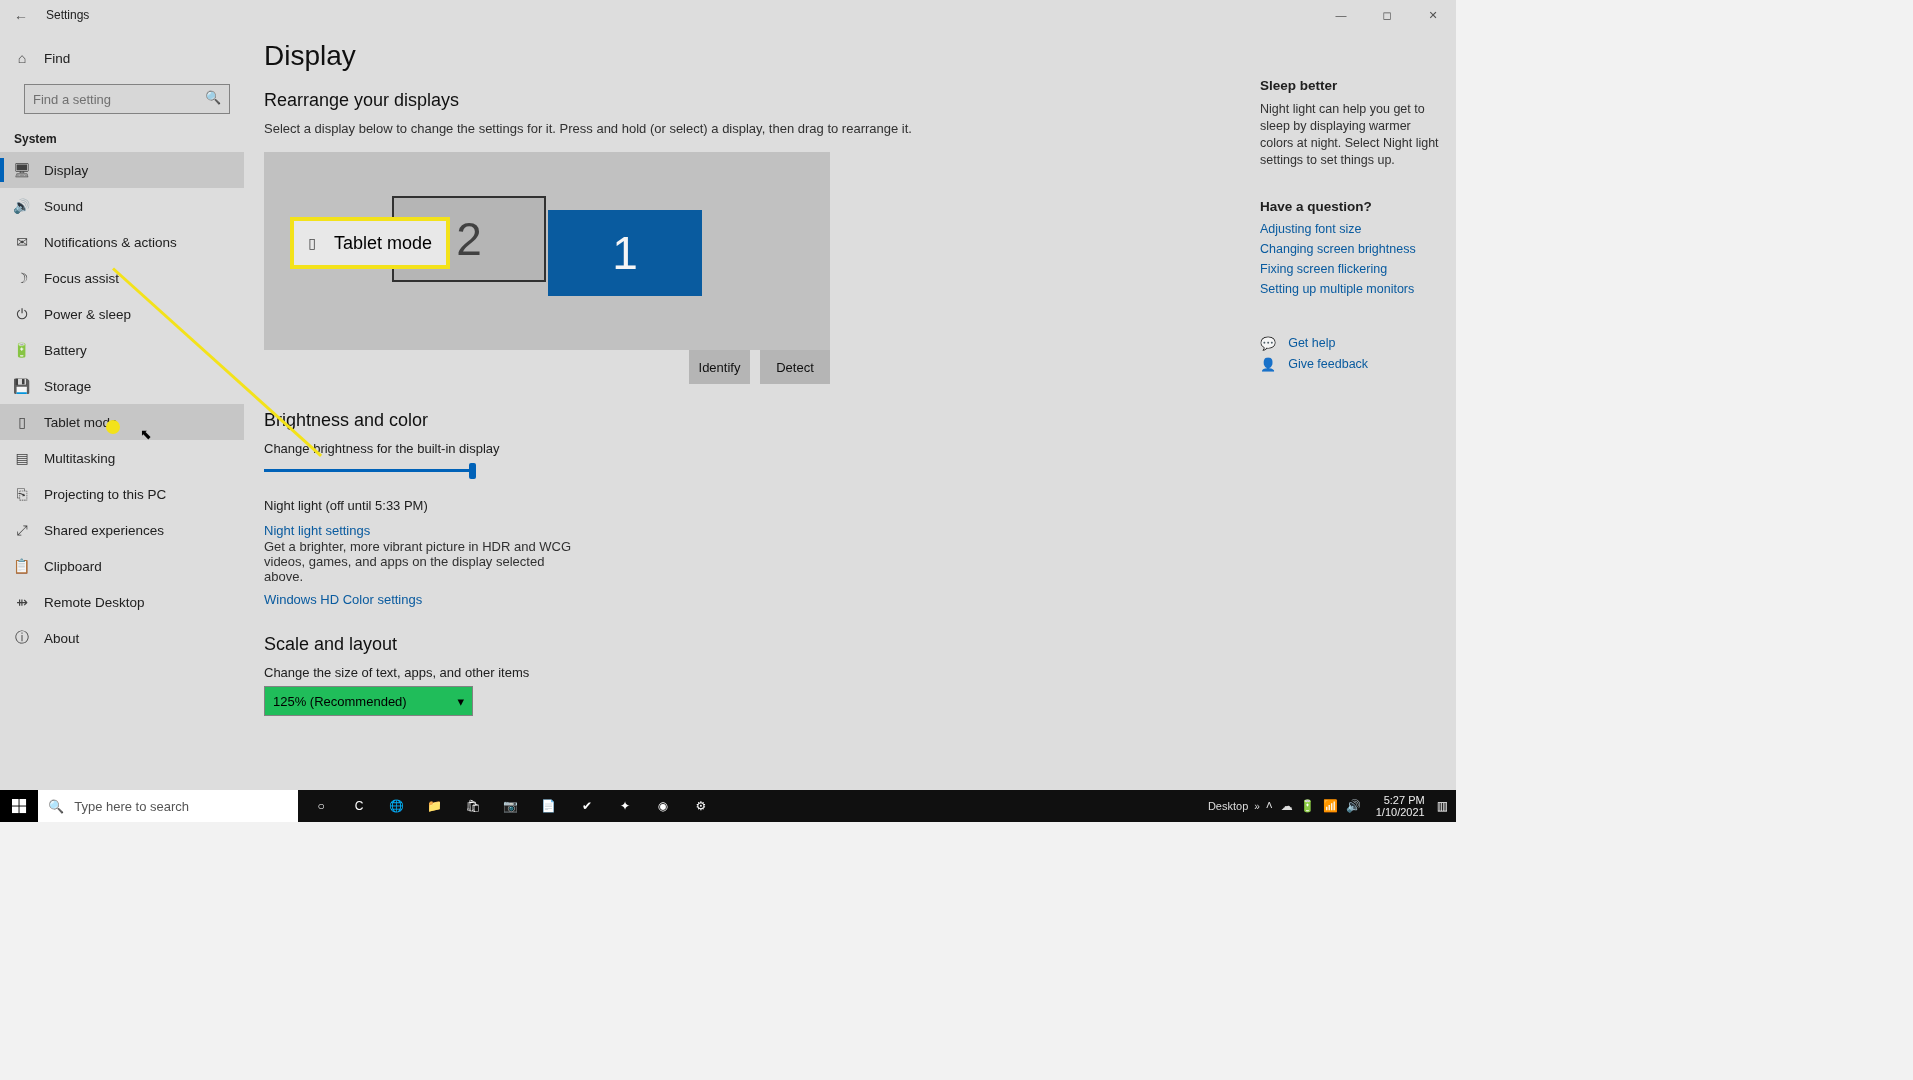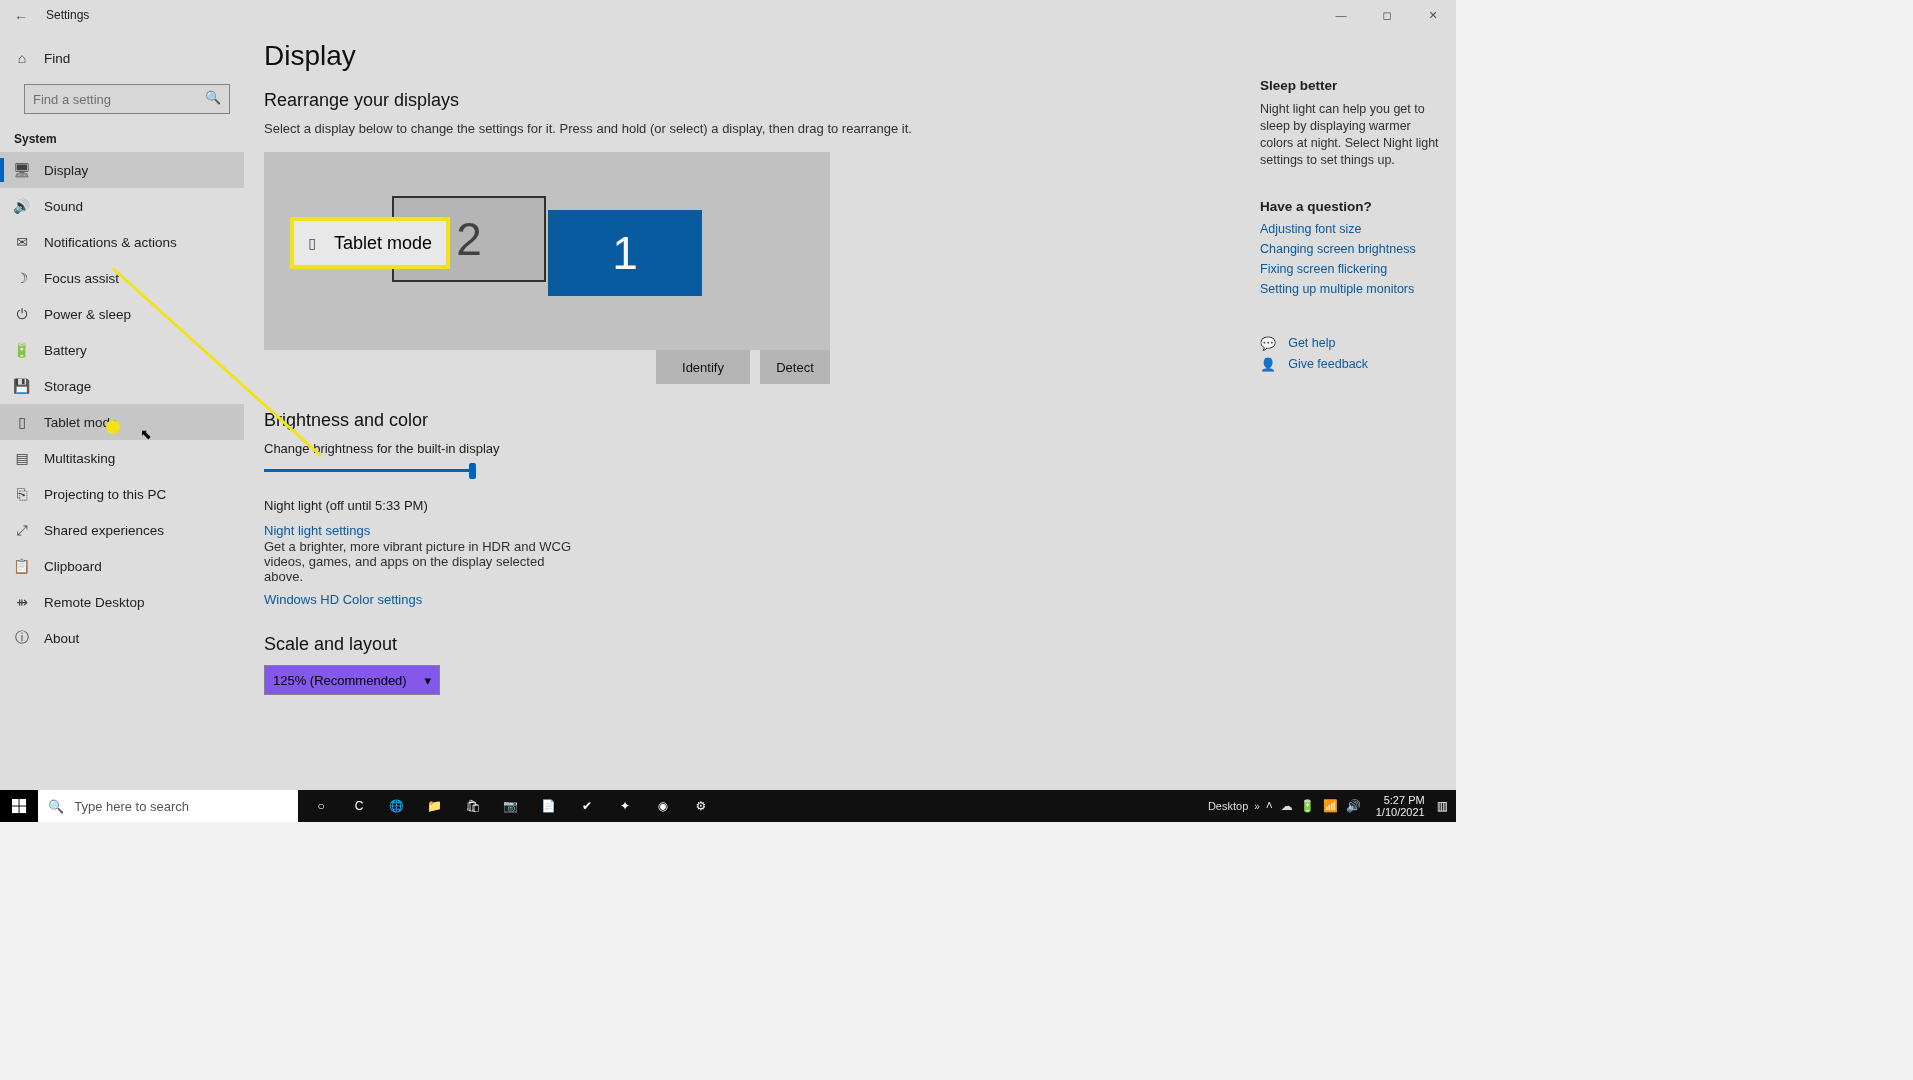--- a/index.html
+++ b/index.html
@@ -35,31 +35,31 @@
   h1.page-title { font-size:28px; font-weight:400; color:#111; margin-bottom:18px; }
   h2.section-title { font-size:18px; font-weight:400; color:#111; margin-top:26px; margin-bottom:10px; }
   h2.first { margin-top:6px; }
   .desc { font-size:13px; color:#333; margin-bottom:16px; max-width:700px; }
   .display-arranger { width:566px; height:198px; background:#c9c9c9; position:relative; }
   .disp-box { position:absolute; display:flex; align-items:center; justify-content:center; font-size:46px; color:#444; }
   .disp-2 { left:128px; top:44px; width:154px; height:86px; background:#bdbdbd; border:2px solid #333; }
   .disp-1 { left:284px; top:58px; width:154px; height:86px; background:#0a5fa6; border:2px solid #0a5fa6; color:#fff; font-weight:300;}
   .arranger-btns { width:566px; display:flex; justify-content:flex-end; gap:10px; margin-top:0; }
   .arranger-btns button { height:34px; width:70px; background:#bdbdbd; border:none; font-size:13px; color:#111; }
-  .arranger-btns button:first-child { width:94px; }
+  .arranger-btns button:first-child { width:61px; }
   .setting-row { font-size:13px; color:#222; margin-top:4px; }
   .toggle-row { display:flex; align-items:center; gap:10px; margin-top:8px; }
   .toggle { width:40px; height:18px; border-radius:10px; background:#0067c0; position:relative; }
   .toggle::after { content:""; position:absolute; right:2px; top:2px; width:14px; height:14px; border-radius:50%; background:#fff; }
   .link { font-size:13px; color:#0a5fa6; margin-top:10px; display:inline-block; }
   .slider-wrap { width:212px; height:20px; position:relative; margin-top:4px; }
   .slider-track { position:absolute; left:0; right:0; top:9px; height:3px; background:#888; }
   .slider-fill { position:absolute; left:0; width:98%; top:9px; height:3px; background:#0067c0; }
   .slider-thumb { position:absolute; left:calc(98% - 3px); top:3px; width:7px; height:16px; background:#0067c0; border-radius:2px; }
-  .dropdown { width:176px; height:30px; border:1px solid #888; background:#8b5cf6; display:flex; align-items:center; justify-content:space-between; padding:8px 8px; font-size:13px; margin-top:6px; }
+  .dropdown { width:209px; height:30px; border:1px solid #888; background:#22c55e; display:flex; align-items:center; justify-content:space-between; padding:8px 8px; font-size:13px; margin-top:6px; }
 
   
   .right-pane { width:196px; padding:48px 10px 0 0; font-size:12.5px; color:#222; }
   .right-pane h3 { font-size:13.5px; font-weight:600; margin-bottom:8px; }
   .right-pane p { font-size:12.5px; color:#333; line-height:1.35; margin-bottom:30px; }
   .right-pane .rlink { display:block; font-size:12.5px; color:#0a5fa6; margin-bottom:6px; }
   .right-pane .iconrow { display:flex; align-items:center; gap:12px; margin-top:6px; font-size:13px; }
 
   
   .callout { position:absolute; left:290px; top:217px; width:160px; height:52px; background:#e8e8e8; border:4px solid #f3e21a; display:flex; align-items:center; gap:14px; padding-left:10px; font-size:18px; z-index:5; }
@@ -195,20 +195,21 @@
           <div class="slider-thumb"></div>
         </div>
 
         <div class="setting-row" style="margin-top:18px;">Night light (off until 5:33 PM)</div>
         <a class="link">Night light settings</a>
 
         <div class="desc" style="max-width:320px; margin-bottom:4px;">Get a brighter, more vibrant picture in HDR and WCG videos, games, and apps on the display selected above.</div>
         <a class="link" style="margin-top:4px;">Windows HD Color settings</a>
 
         <h2 class="section-title">Scale and layout</h2>
+        <div class="setting-row">Change the size of text, apps, and other items</div>
         <div class="dropdown">
           <span>125% (Recommended)</span>
           <span>▾</span>
         </div>
       </div>
 
       <div class="right-pane">
         <h3>Sleep better</h3>
         <p>Night light can help you get to sleep by displaying warmer colors at night. Select Night light settings to set things up.</p>
 

